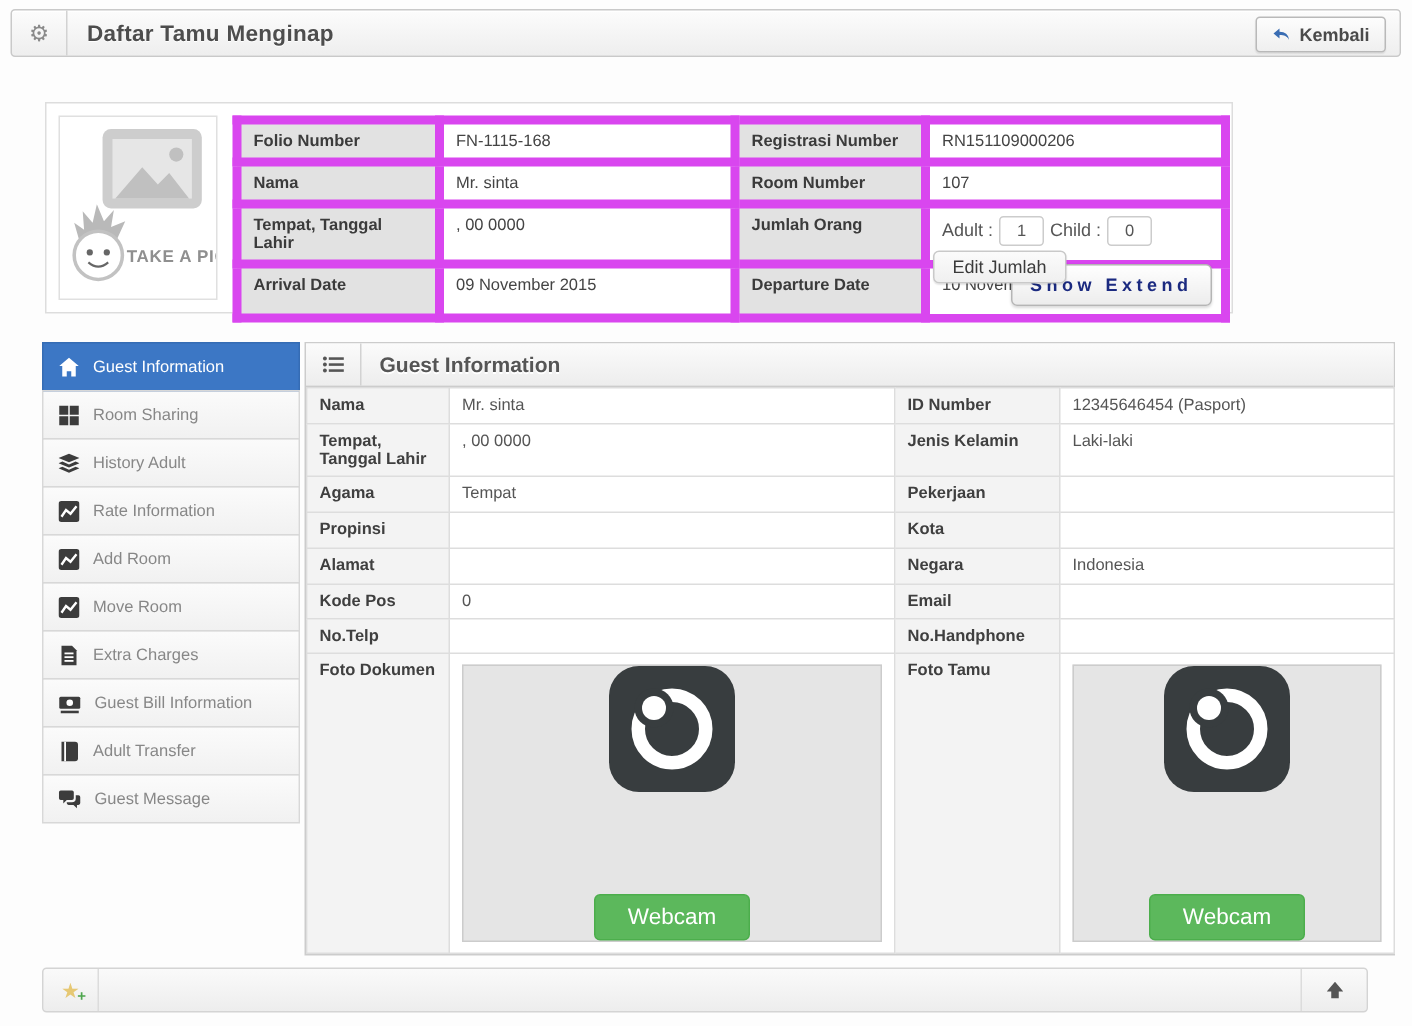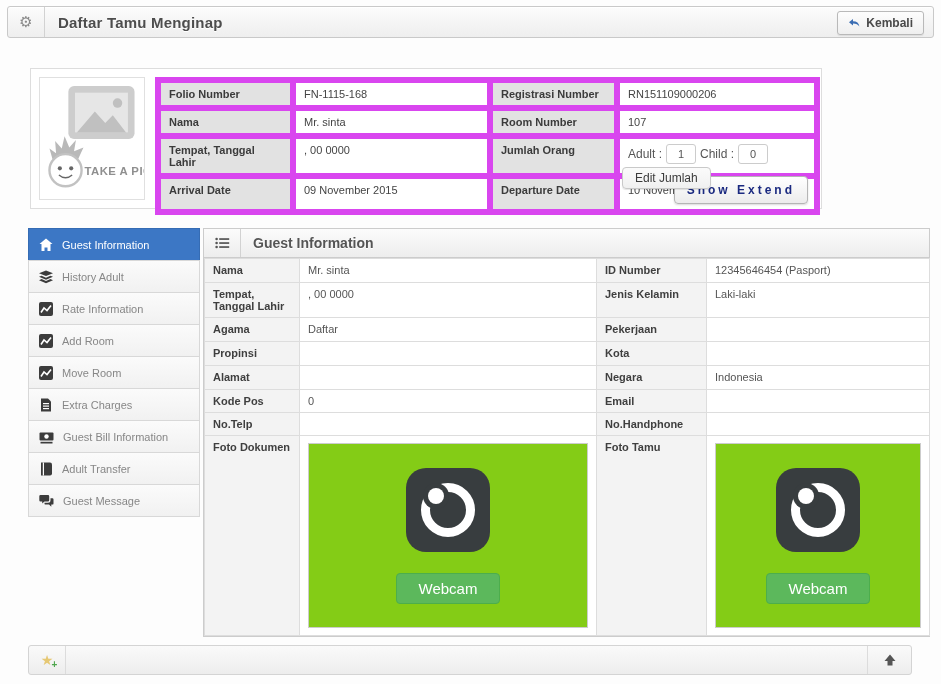--- a/index.html
+++ b/index.html
@@ -60,22 +60,22 @@
     display: flex; align-items: center; justify-content: center; }
   .panel-head .ptitle { font-size: 14px; font-weight: bold; color: #555;
     margin-left: 12px; text-shadow: 0 1px 0 #fff; }
   table.dtl { border-collapse: collapse; table-layout: fixed; width: 725px; }
   table.dtl td { border: 1px solid #ddd; padding: 5px 8px; vertical-align: top;
     background: #fff; color: #555; }
   table.dtl td.lbl { background: #f3f3f3; font-weight: bold; color: #3f3f3f; }
 
   
   .webcam-box { border: 1px solid #ccc; height: 185px; margin: 2px 0;
-    display: flex; flex-direction: column; align-items: center; justify-content: center; gap: 21px;
-    background: #84cc16; }
+    display: flex; flex-direction: column; align-items: center; justify-content: space-between; gap: 21px;
+    background: #e5e5e5; }
   .cam-icon { width: 84px; height: 84px; background: #383d3f; border-radius: 20px; position: relative; }
   .cam-icon .ring { position: absolute; left: 15px; top: 15px; width: 54px; height: 54px;
     border: 9px solid #fff; border-radius: 50%; }
   .cam-icon .lens { position: absolute; left: 22px; top: 20px; width: 16px; height: 16px;
     background: #fff; border-radius: 50%; box-shadow: 0 0 0 5px #383d3f; z-index: 2; }
   .webcam-btn { background: #5cb85c; border: 1px solid #4cae4c; border-radius: 4px;
     color: #fff; font-size: 15px; padding: 6px 22px; cursor: pointer; }
 
   
   .footer { position: absolute; left: 28px; top: 645px; width: 884px; height: 30px;
@@ -161,20 +161,31 @@
   </tbody>
     </table>
 </div>
 
 <div class="sidebar">
   <div class="side-item active">
     <svg width="14" height="14" viewBox="0 0 14 14">
       <polygon points="7,0.5 13.5,6 11.5,6 11.5,13 8.5,13 8.5,9.5 5.5,9.5 5.5,13 2.5,13 2.5,6 0.5,6" fill="#fff"></polygon>
     </svg>
     <span>Guest Information</span>
+  </div>
+  <div class="side-item">
+    <svg width="14" height="14" viewBox="0 0 14 14">
+      <g fill="#3c3c3c">
+          <rect x="0.5" y="0.5" width="6" height="6"></rect>
+          <rect x="7.5" y="0.5" width="6" height="6"></rect>
+      <rect x="0.5" y="7.5" width="6" height="6"></rect>
+          <rect x="7.5" y="7.5" width="6" height="6"></rect>
+        </g>
+    </svg>
+    <span>Room Sharing</span>
   </div>
   <div class="side-item">
     <svg width="14" height="14" viewBox="0 0 14 14">
       <g fill="#3c3c3c">
           <polygon points="7,0.5 14,3.3 7,6.1 0,3.3"></polygon>
       <polygon points="0,6.8 2.6,5.7 7,7.7 11.4,5.7 14,6.8 7,9.7"></polygon>
       <polygon points="0,10.2 2.6,9.1 7,11.1 11.4,9.1 14,10.2 7,13.2"></polygon>
         </g>
     </svg>
     <span>History Adult</span>
@@ -271,21 +282,21 @@
       <td>12345646454 (Pasport)</td>
     </tr>
     <tr style="height:35px">
       <td class="lbl">Tempat, Tanggal Lahir</td>
       <td>, 00 0000</td>
       <td class="lbl">Jenis Kelamin</td>
       <td>Laki-laki</td>
     </tr>
     <tr style="height:24px">
       <td class="lbl">Agama</td>
-      <td>Daftar</td>
+      <td>Tempat</td>
       <td class="lbl">Pekerjaan</td>
       <td></td>
     </tr>
     <tr style="height:24px">
       <td class="lbl">Propinsi</td>
       <td></td>
       <td class="lbl">Kota</td>
       <td></td>
     </tr>
     <tr style="height:24px">

